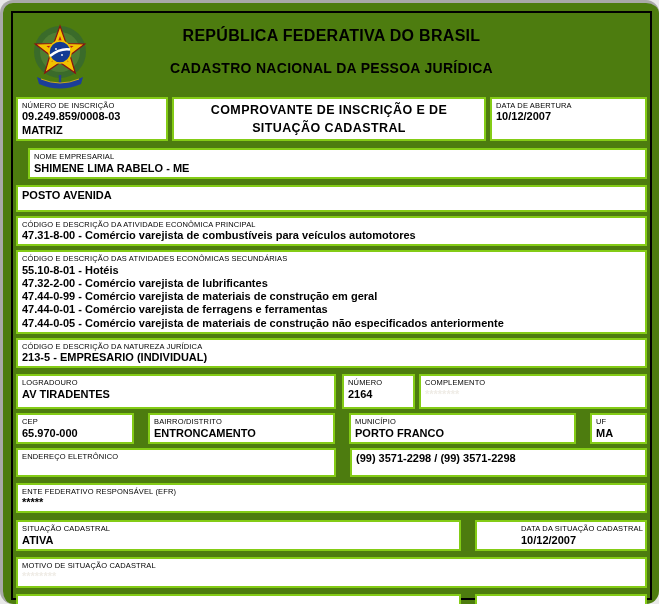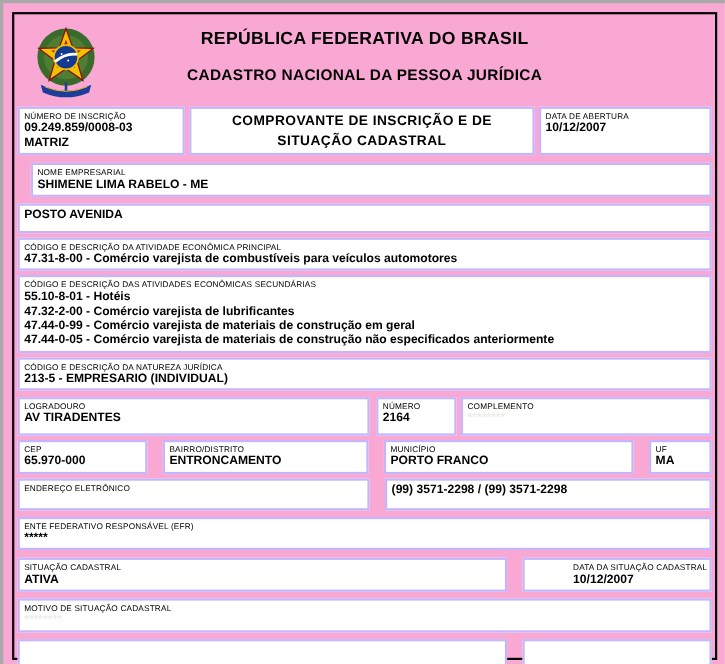--- a/index.html
+++ b/index.html
@@ -1,36 +1,36 @@
 <!DOCTYPE html>
 <html><head>
 <meta charset="utf-8">
 <style>
   html,body{margin:0;padding:0;background:#e9e9e9;}
   .screen{
-    position:relative;width:659px;height:604px;background:#f9a8d4;
+    position:relative;width:659px;height:604px;background:#4d7c0f;
     border-top:3px solid #a9a9a9;border-left:3px solid #a9a9a9;
     box-sizing:border-box;overflow:hidden;
-    font-family:"Liberation Sans", sans-serif;color:#000;
+    font-family:"Liberation Sans", sans-serif;color:#000;border-radius:13px;
   }
   .frame{
     position:absolute;left:8px;top:8px;width:641px;height:589px;
     border:2px solid #000;box-sizing:border-box;
     padding:0 3px 3px 3px;display:flex;flex-direction:column;
   }
   .header{position:relative;height:80px;flex:0 0 auto;}
   .emblem{position:absolute;left:8px;top:6px;width:72px;height:72px;}
   .titles{text-align:center;padding-top:14px;}
   .t1{font-size:16px;font-weight:bold;letter-spacing:0.3px;}
   .t2{font-size:14px;font-weight:bold;margin-top:15px;letter-spacing:0.3px;}
 
   .row{display:flex;gap:4px;margin-top:4px;flex:0 0 auto;}
   .row.g14{gap:14px;}
   .fbox{
-    border:2px solid #c4b5fd;box-sizing:border-box;
+    border:2px solid #84cc16;box-sizing:border-box;
     padding:2px 4px 2px 4px;background:#fff;
   }
   .flabel{font-size:7.5px;letter-spacing:0.15px;line-height:1.25;white-space:nowrap;}
   .fvalue{font-size:11px;font-weight:bold;line-height:1.2;}
   .faint{color:#efece6;}
   .grow{flex:1 1 auto;}
 
   .w152{width:152px;flex:0 0 152px;}
   .w157{width:157px;flex:0 0 157px;}
   .w320{width:320px;flex:0 0 320px;}
@@ -112,20 +112,21 @@
         <div class="fvalue">47.31-8-00 - Comércio varejista de combustíveis para veículos automotores</div>
       </div>
     </div>
 
     <div class="row">
       <div class="fbox grow">
         <div class="flabel">CÓDIGO E DESCRIÇÃO DAS ATIVIDADES ECONÔMICAS SECUNDÁRIAS</div>
         <div class="fvalue">55.10-8-01 - Hotéis</div>
         <div class="fvalue">47.32-2-00 - Comércio varejista de lubrificantes</div>
         <div class="fvalue">47.44-0-99 - Comércio varejista de materiais de construção em geral</div>
+        <div class="fvalue">47.44-0-01 - Comércio varejista de ferragens e ferramentas</div>
         <div class="fvalue">47.44-0-05 - Comércio varejista de materiais de construção não especificados anteriormente</div>
       </div>
     </div>
 
     <div class="row" style="margin-top:4px;">
       <div class="fbox grow h28">
         <div class="flabel">CÓDIGO E DESCRIÇÃO DA NATUREZA JURÍDICA</div>
         <div class="fvalue">213-5 - EMPRESARIO (INDIVIDUAL)</div>
       </div>
     </div>

